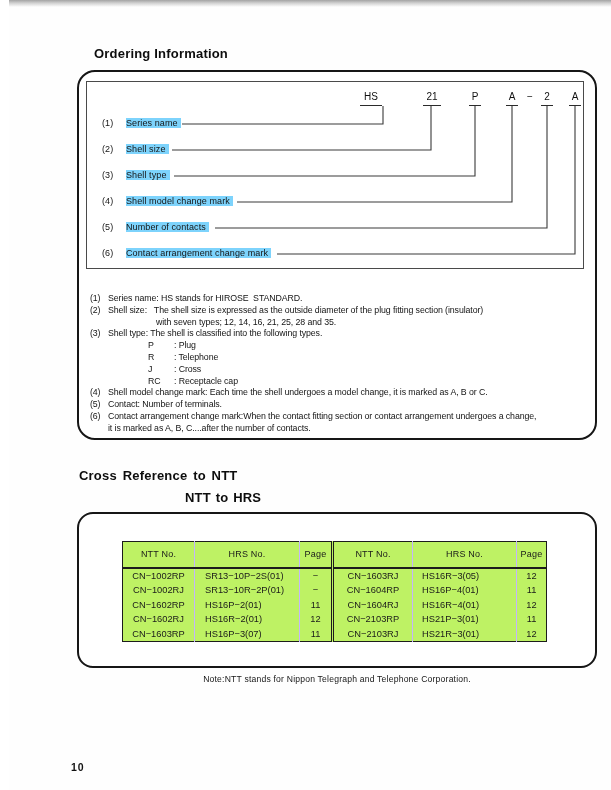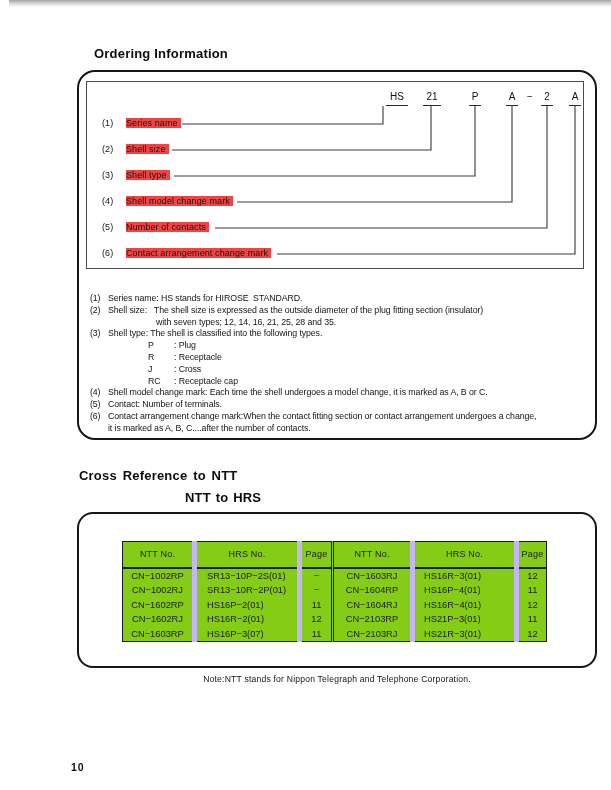--- a/index.html
+++ b/index.html
@@ -29,37 +29,37 @@
   
   .inner-rect { position:absolute; left:7px; top:9px; width:498px; height:188px;
     border:1px solid #4a4a4a; }
   .code-part { position:absolute; top:8px; height:16px; text-align:center; font-size:10px;
     color:#111; line-height:14px; border-bottom:1px solid #2b2b2b; z-index:2; }
   .code-part.nounder { border-bottom:none; }
   .callout-svg { position:absolute; left:0; top:0; z-index:1; }
   .co-row { position:absolute; left:15px; display:flex; font-size:9px; color:#151515;
     z-index:2; letter-spacing:.1px; }
   .co-row .num { width:24px; background:#fff; }
-  .co-row .lbl { background:#ef4444; padding-right:3px; white-space:nowrap; }
+  .co-row .lbl { background:#7dd3fc; padding-right:3px; white-space:nowrap; }
 
   
   .notes { position:absolute; left:11px; top:221px; width:505px; z-index:2; }
   .note-row { display:flex; height:11.8px; line-height:11.8px; font-size:8.8px;
     letter-spacing:-.1px; color:#141414; }
   .note-row .num { width:18px; flex:0 0 18px; }
   .note-row .txt { white-space:pre; }
   .note-row.cont1 .txt { margin-left:18px; }
   .note-row.cont2 .txt { margin-left:66px; }
   .note-row.shell { margin-left:58px; }
   .note-row.shell .st-code { width:26px; flex:0 0 26px; }
 
   
   .xref-table { position:absolute; left:43px; top:27px; border-collapse:collapse;
-    table-layout:fixed; width:424px; background:#84cc16; }
-  .xref-table th, .xref-table td { border-left:5px solid #c4b5fd; overflow:hidden;
+    table-layout:fixed; width:424px; background:#bef264; }
+  .xref-table th, .xref-table td { border-left:1px solid #c4b5fd; overflow:hidden;
     white-space:nowrap; font-weight:normal; }
   .xref-table th { font-size:9px; height:26px; text-align:center; letter-spacing:.2px; }
   .xref-table td { font-size:9.3px; height:14.6px; line-height:14.6px; text-align:center; }
   .xref-table tr td:first-child, .xref-table tr th:first-child { border-left:none; }
   .xref-table { border:1.5px solid #1c1c1c; }
   .xref-table thead tr { border-bottom:2px solid #1c1c1c; }
   .xref-table td.c2, .xref-table td.c5 { text-align:left; }
   .xref-table td.c2 { padding-left:10px; }
   .xref-table td.c5 { padding-left:9px; }
   .xref-table th.half, .xref-table td.half { border-left:3px double #1c1c1c; }
@@ -87,21 +87,21 @@
         <g fill="none" stroke="#3a3a3a" stroke-width="1.1">
           <polyline points="95,42 296,42 296,24"></polyline>
           <polyline points="85,68 344,68 344,24"></polyline>
           <polyline points="87,94 388,94 388,24"></polyline>
           <polyline points="150,120 425,120 425,24"></polyline>
           <polyline points="128,146 460,146 460,24"></polyline>
           <polyline points="190,172 488,172 488,24"></polyline>
         </g>
       </svg>
 
-      <span class="code-part" style="left:299px;width:22px;">HS</span>
+      <span class="code-part" style="left:273px;width:22px;">HS</span>
       <span class="code-part" style="left:336px;width:18px;">21</span>
       <span class="code-part" style="left:382px;width:12px;">P</span>
       <span class="code-part" style="left:419px;width:12px;">A</span>
       <span class="code-part nounder" style="left:436px;width:14px;">−</span>
       <span class="code-part" style="left:454px;width:12px;">2</span>
       <span class="code-part" style="left:482px;width:12px;">A</span>
 
       <div class="co-row" style="top:36px;">
         <span class="num">(1)</span>
         <span class="lbl">Series name</span>
@@ -143,21 +143,21 @@
       <div class="note-row">
         <span class="num">(3)</span>
         <span class="txt">Shell type: The shell is classified into the following types.</span>
       </div>
       <div class="note-row shell">
         <span class="st-code">P</span>
         <span class="st-desc">: Plug</span>
       </div>
       <div class="note-row shell">
         <span class="st-code">R</span>
-        <span class="st-desc">: Receptacle</span>
+        <span class="st-desc">: Telephone</span>
       </div>
       <div class="note-row shell">
         <span class="st-code">J</span>
         <span class="st-desc">: Cross</span>
       </div>
       <div class="note-row shell">
         <span class="st-code">RC</span>
         <span class="st-desc">: Receptacle cap</span>
       </div>
       <div class="note-row">
@@ -200,21 +200,21 @@
           <th>HRS No.</th>
           <th>Page</th>
         </tr>
       </thead>
       <tbody>
         <tr>
           <td>CN−1002RP</td>
           <td class="c2">SR13−10P−2S(01)</td>
           <td>−</td>
           <td class="half">CN−1603RJ</td>
-          <td class="c5">HS16R−3(01)</td>
+          <td class="c5">HS16R−3(05)</td>
           <td>12</td>
         </tr>
         <tr>
           <td>CN−1002RJ</td>
           <td class="c2">SR13−10R−2P(01)</td>
           <td>−</td>
           <td class="half">CN−1604RP</td>
           <td class="c5">HS16P−4(01)</td>
           <td>11</td>
         </tr>

